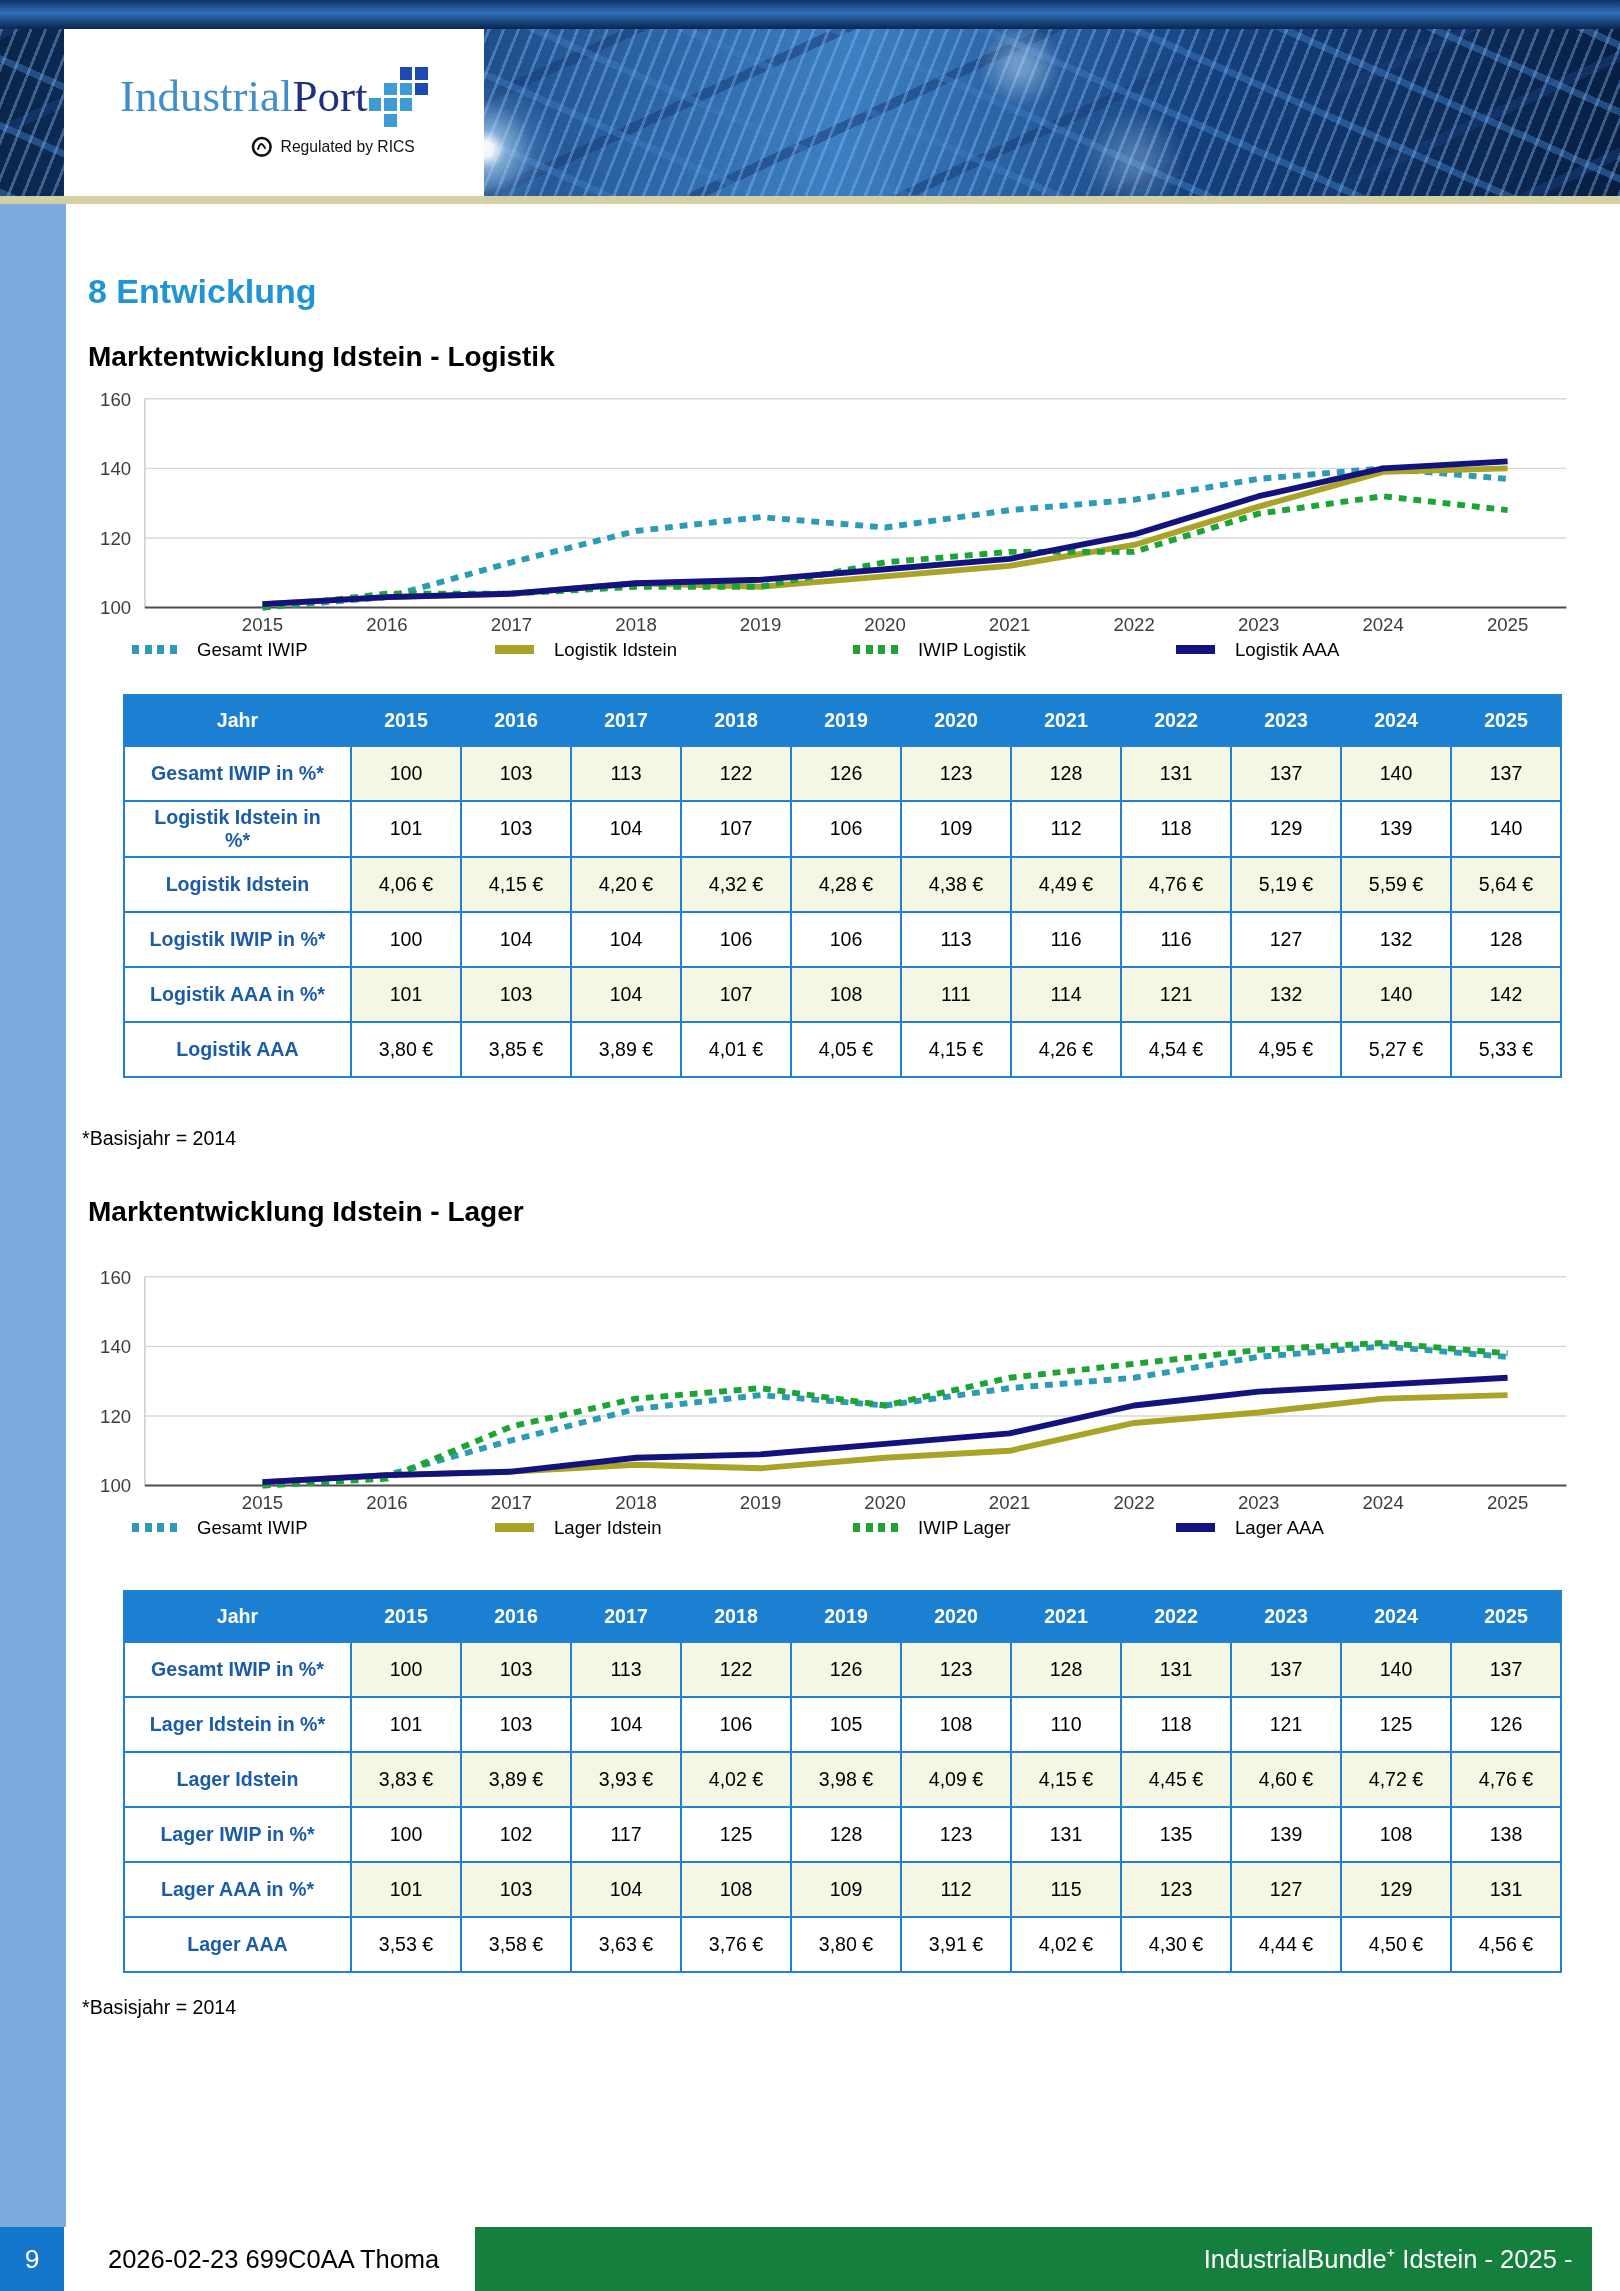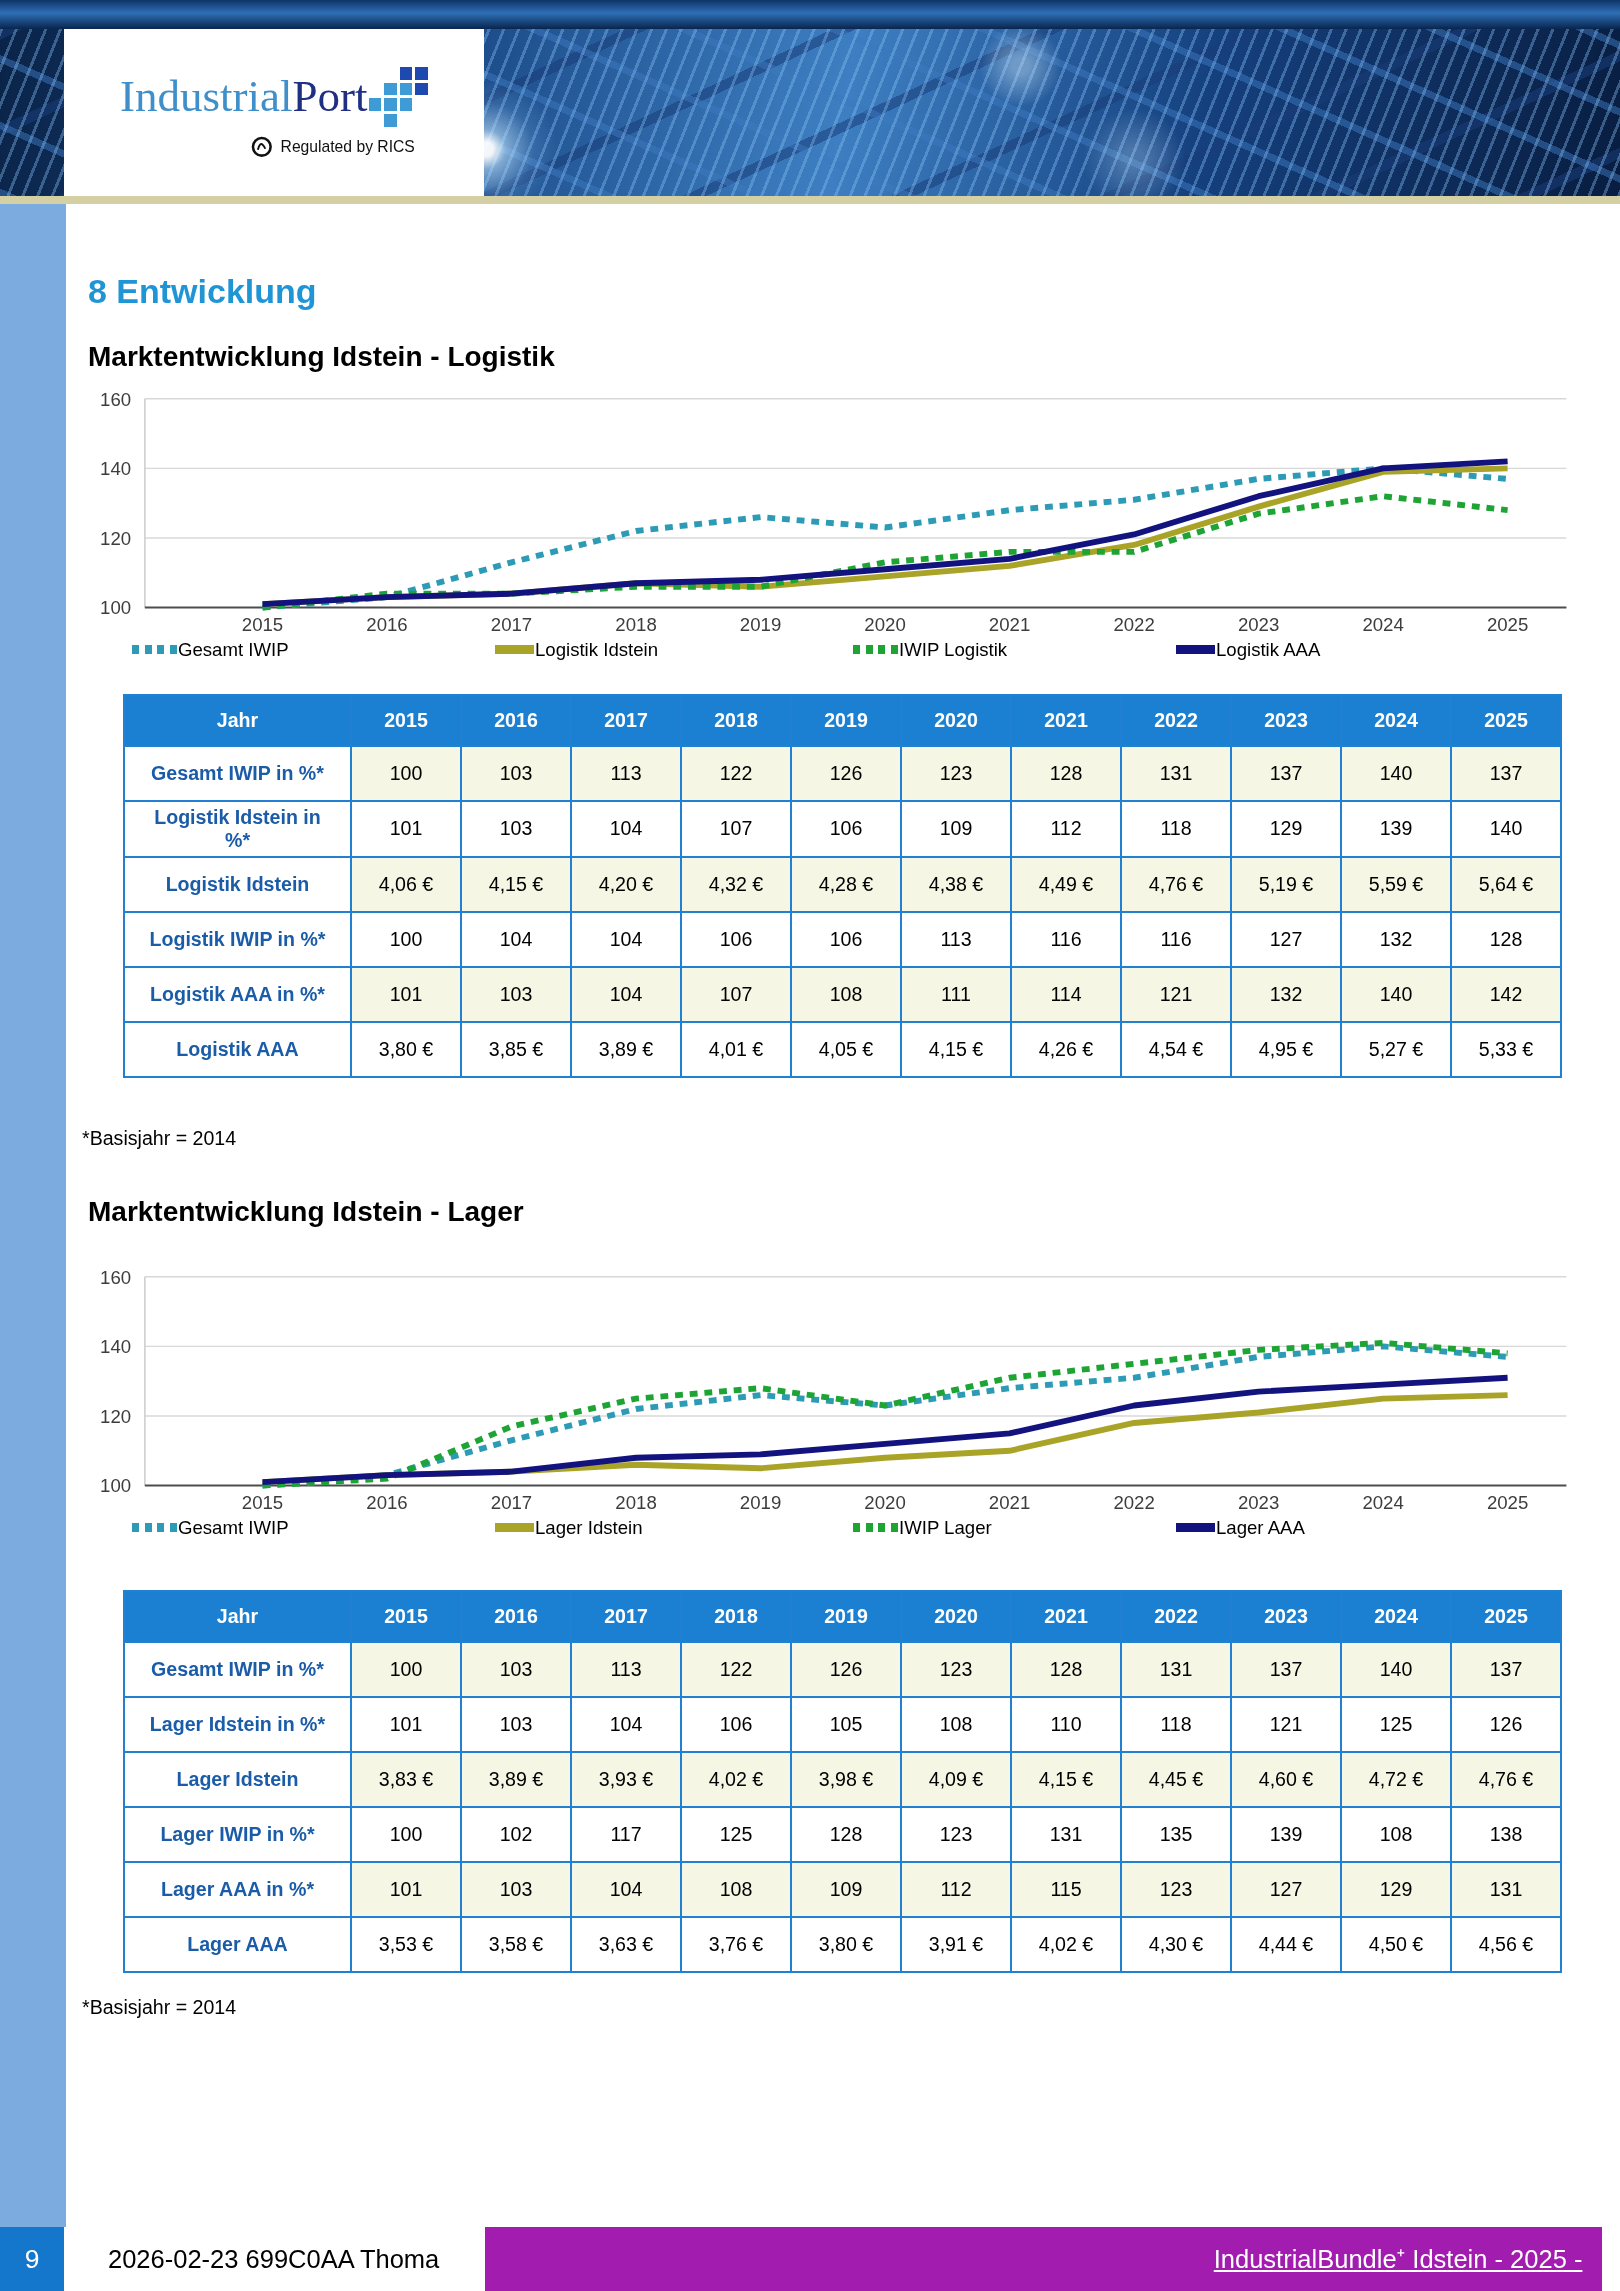--- a/index.html
+++ b/index.html
@@ -32,41 +32,41 @@
   .px-e{background:transparent;}
   .rics-row{display:flex;align-items:center;gap:7.8px;margin-top:9.8px;margin-left:118px;}
   .rics-row svg{display:block;}
   .rics-label{font-size:15.7px;color:#111;}
   
   .left-strip{position:absolute;left:0;top:204px;width:66px;height:2023px;background:#7cabe0;}
   .footer-pageno{position:absolute;left:0;top:2227px;width:64px;height:65px;background:#1477cb;
     color:#fff;font-size:26.5px;display:flex;align-items:center;justify-content:center;}
   .footer-ref{position:absolute;left:108px;top:2227px;height:65px;line-height:65px;
     font-size:25.5px;color:#000;}
-  .footer-brand{position:absolute;left:485px;top:2227px;width:1117px;height:65px;background:#a21caf;
-    color:#ffffff;font-size:25.5px;line-height:65px;text-align:right;box-sizing:border-box;padding-right:19.6px;text-decoration:underline;}
+  .footer-brand{position:absolute;left:475px;top:2227px;width:1117px;height:65px;background:#15803d;
+    color:#ffffff;font-size:25.5px;line-height:65px;text-align:right;box-sizing:border-box;padding-right:19.6px;}
   
   .h1{position:absolute;left:88px;top:272px;font-size:34px;font-weight:bold;color:#2095d5;}
   .h2{position:absolute;left:88px;font-size:28px;font-weight:bold;color:#000;}
   .h2.s1{top:341px;}
   .h2.s2{top:1196px;}
   .footnote{position:absolute;left:82px;font-size:19.6px;color:#000;}
   .footnote.f1{top:1127px;}
   .footnote.f2{top:1996px;}
   
   .chart{position:absolute;left:88px;width:1500px;height:257px;}
   .chart.c1{top:384px;}
   .chart.c2{top:1262px;}
   .legend{position:absolute;left:132px;width:1402px;height:25.5px;display:grid;
     grid-template-columns:363px 358px 323px 1fr;align-items:center;}
   .legend.l1{top:637px;}
   .legend.l2{top:1515px;}
   .legend-item{display:flex;align-items:center;}
   .legend-swatch{height:8.8px;flex:0 0 auto;}
-  .legend-label{font-size:18.6px;color:#000;margin-left:1px;white-space:nowrap;}
+  .legend-label{font-size:18.6px;color:#000;margin-left:20px;white-space:nowrap;}
   
   .dtable{position:absolute;left:123px;width:1437px;border-collapse:collapse;table-layout:fixed;
     border:2px solid #2180d2;}
   .dtable.t1{top:694px;}
   .dtable.t2{top:1590px;}
   .dtable th,.dtable td{border:2px solid #2180d2;text-align:center;vertical-align:middle;
     font-size:19.6px;box-sizing:border-box;}
   .dtable thead th{background:#1b80d2;color:#ffffff;font-weight:bold;height:51px;}
   .dtable tbody tr{height:55px;}
   .dtable td.rowlabel{background:#ffffff;color:#1b5ca8;font-weight:bold;padding:3.9px 15.7px;}

